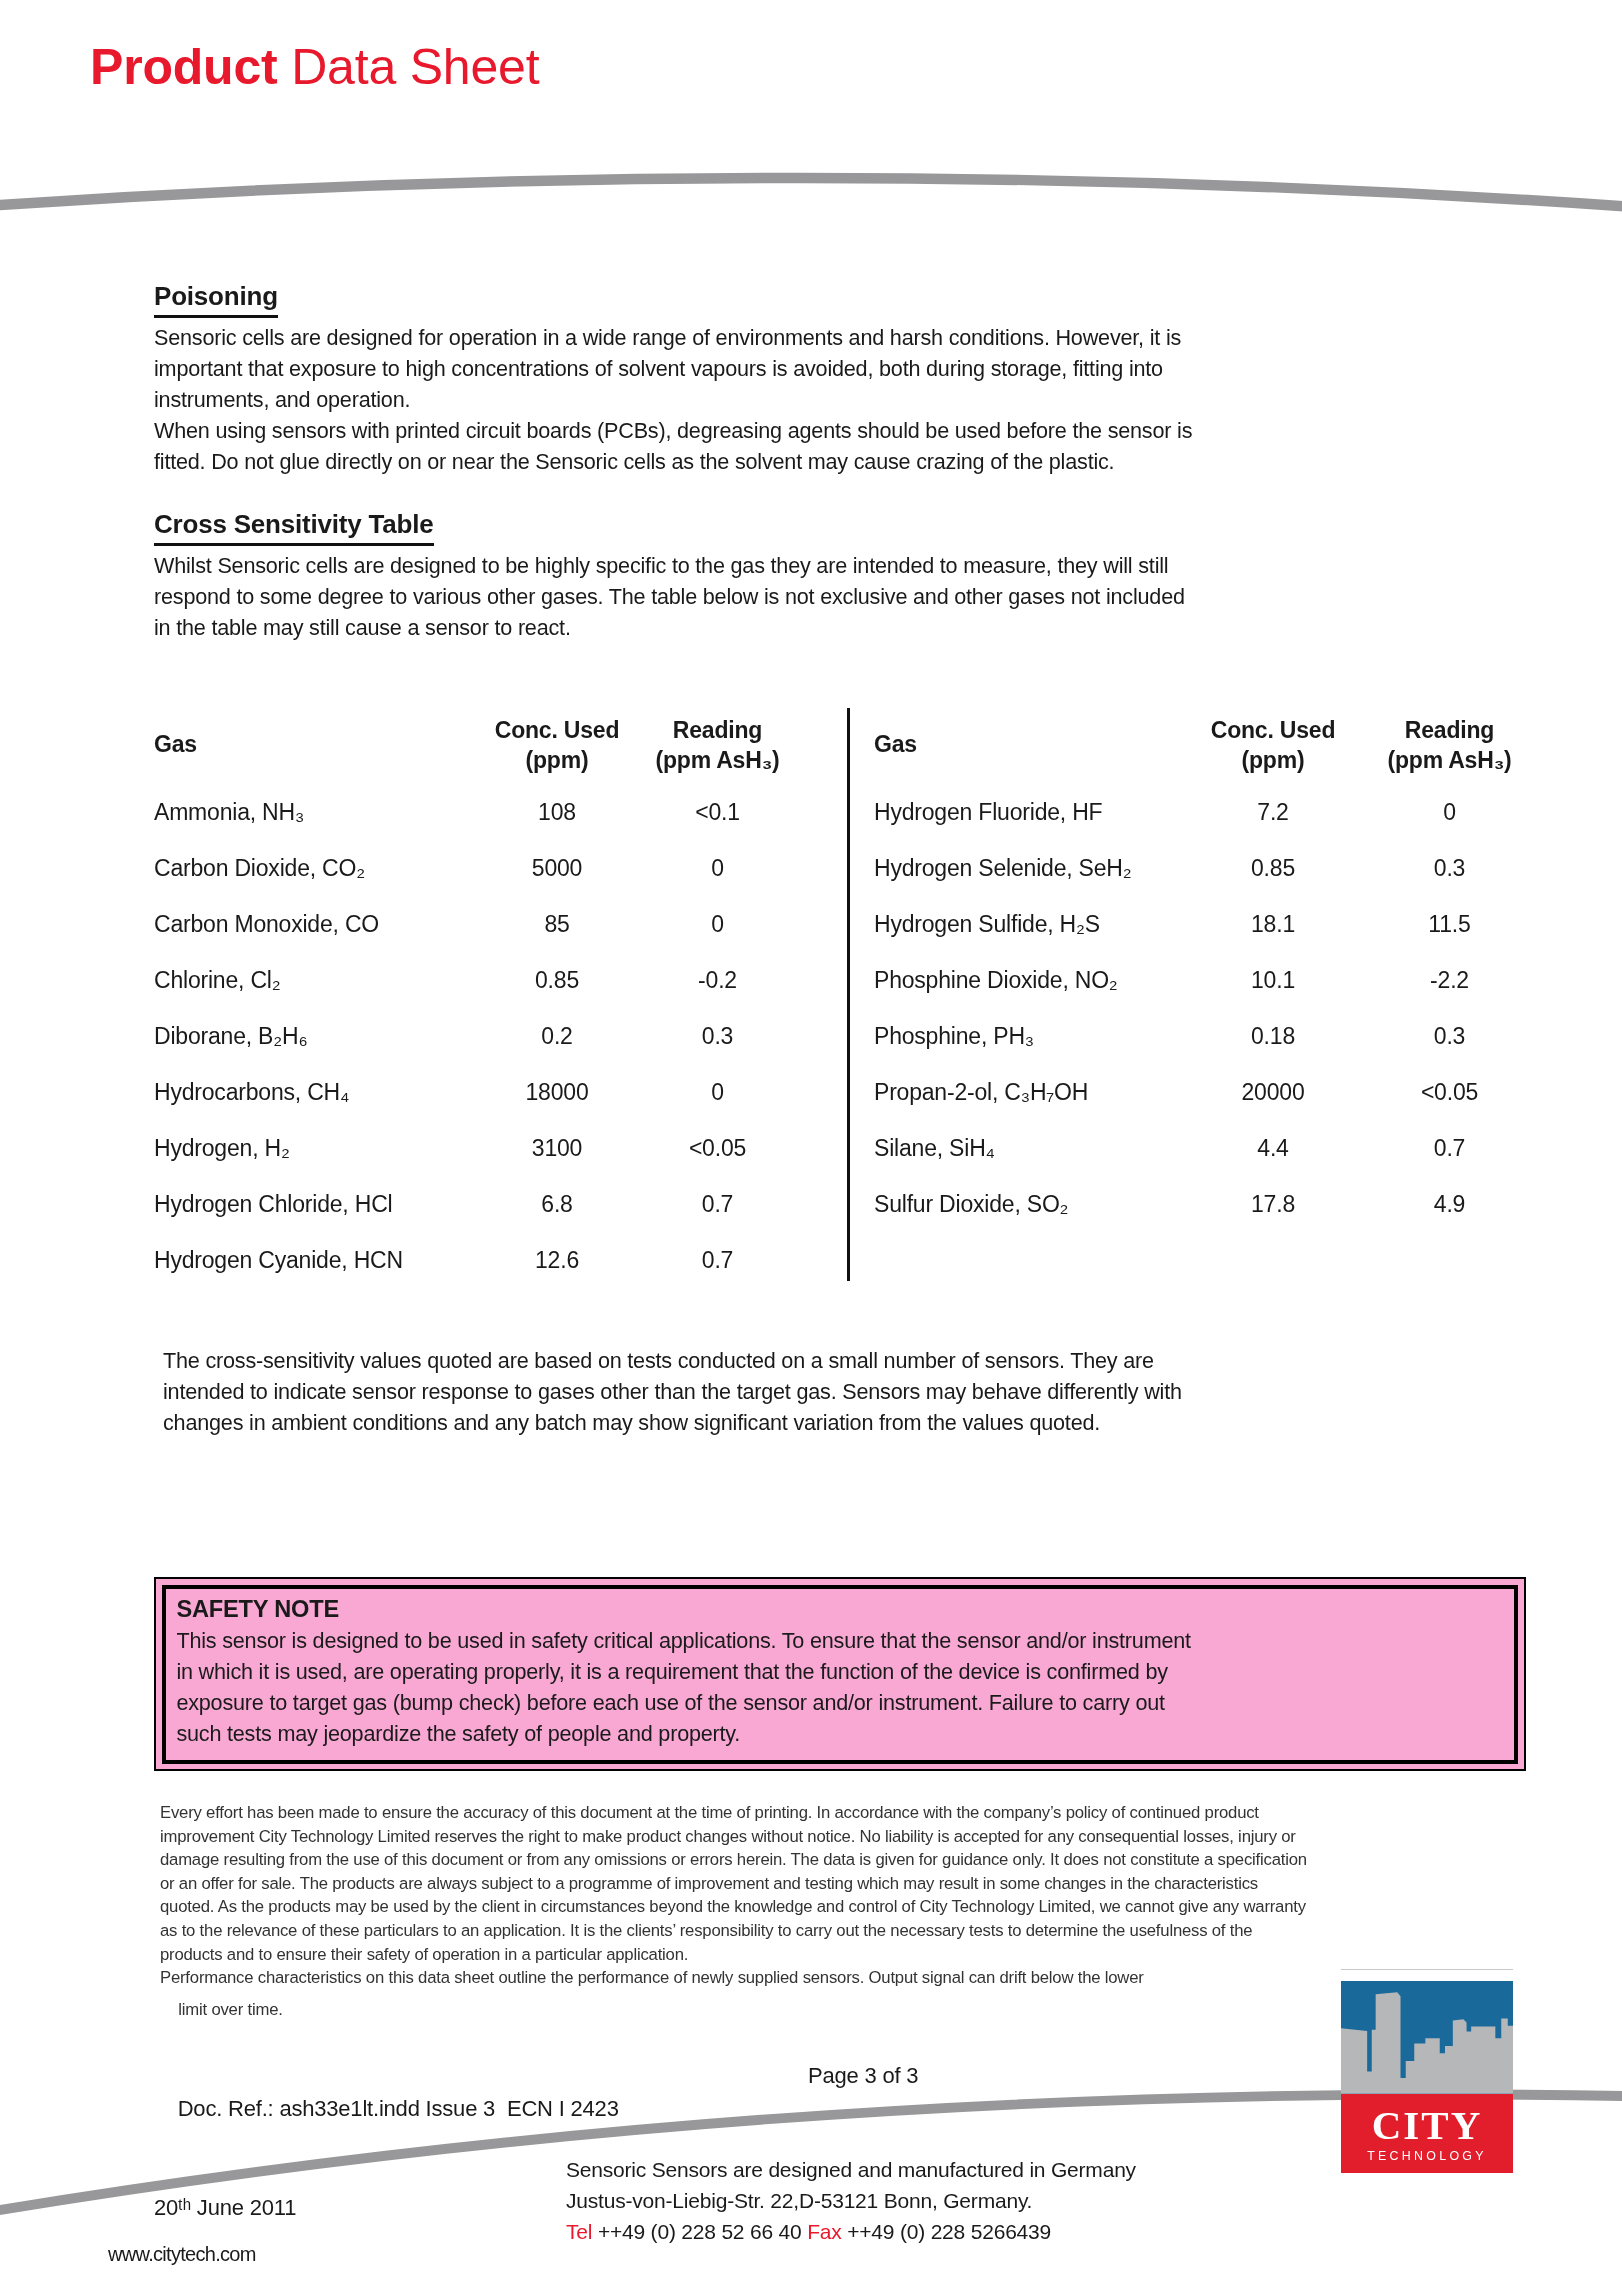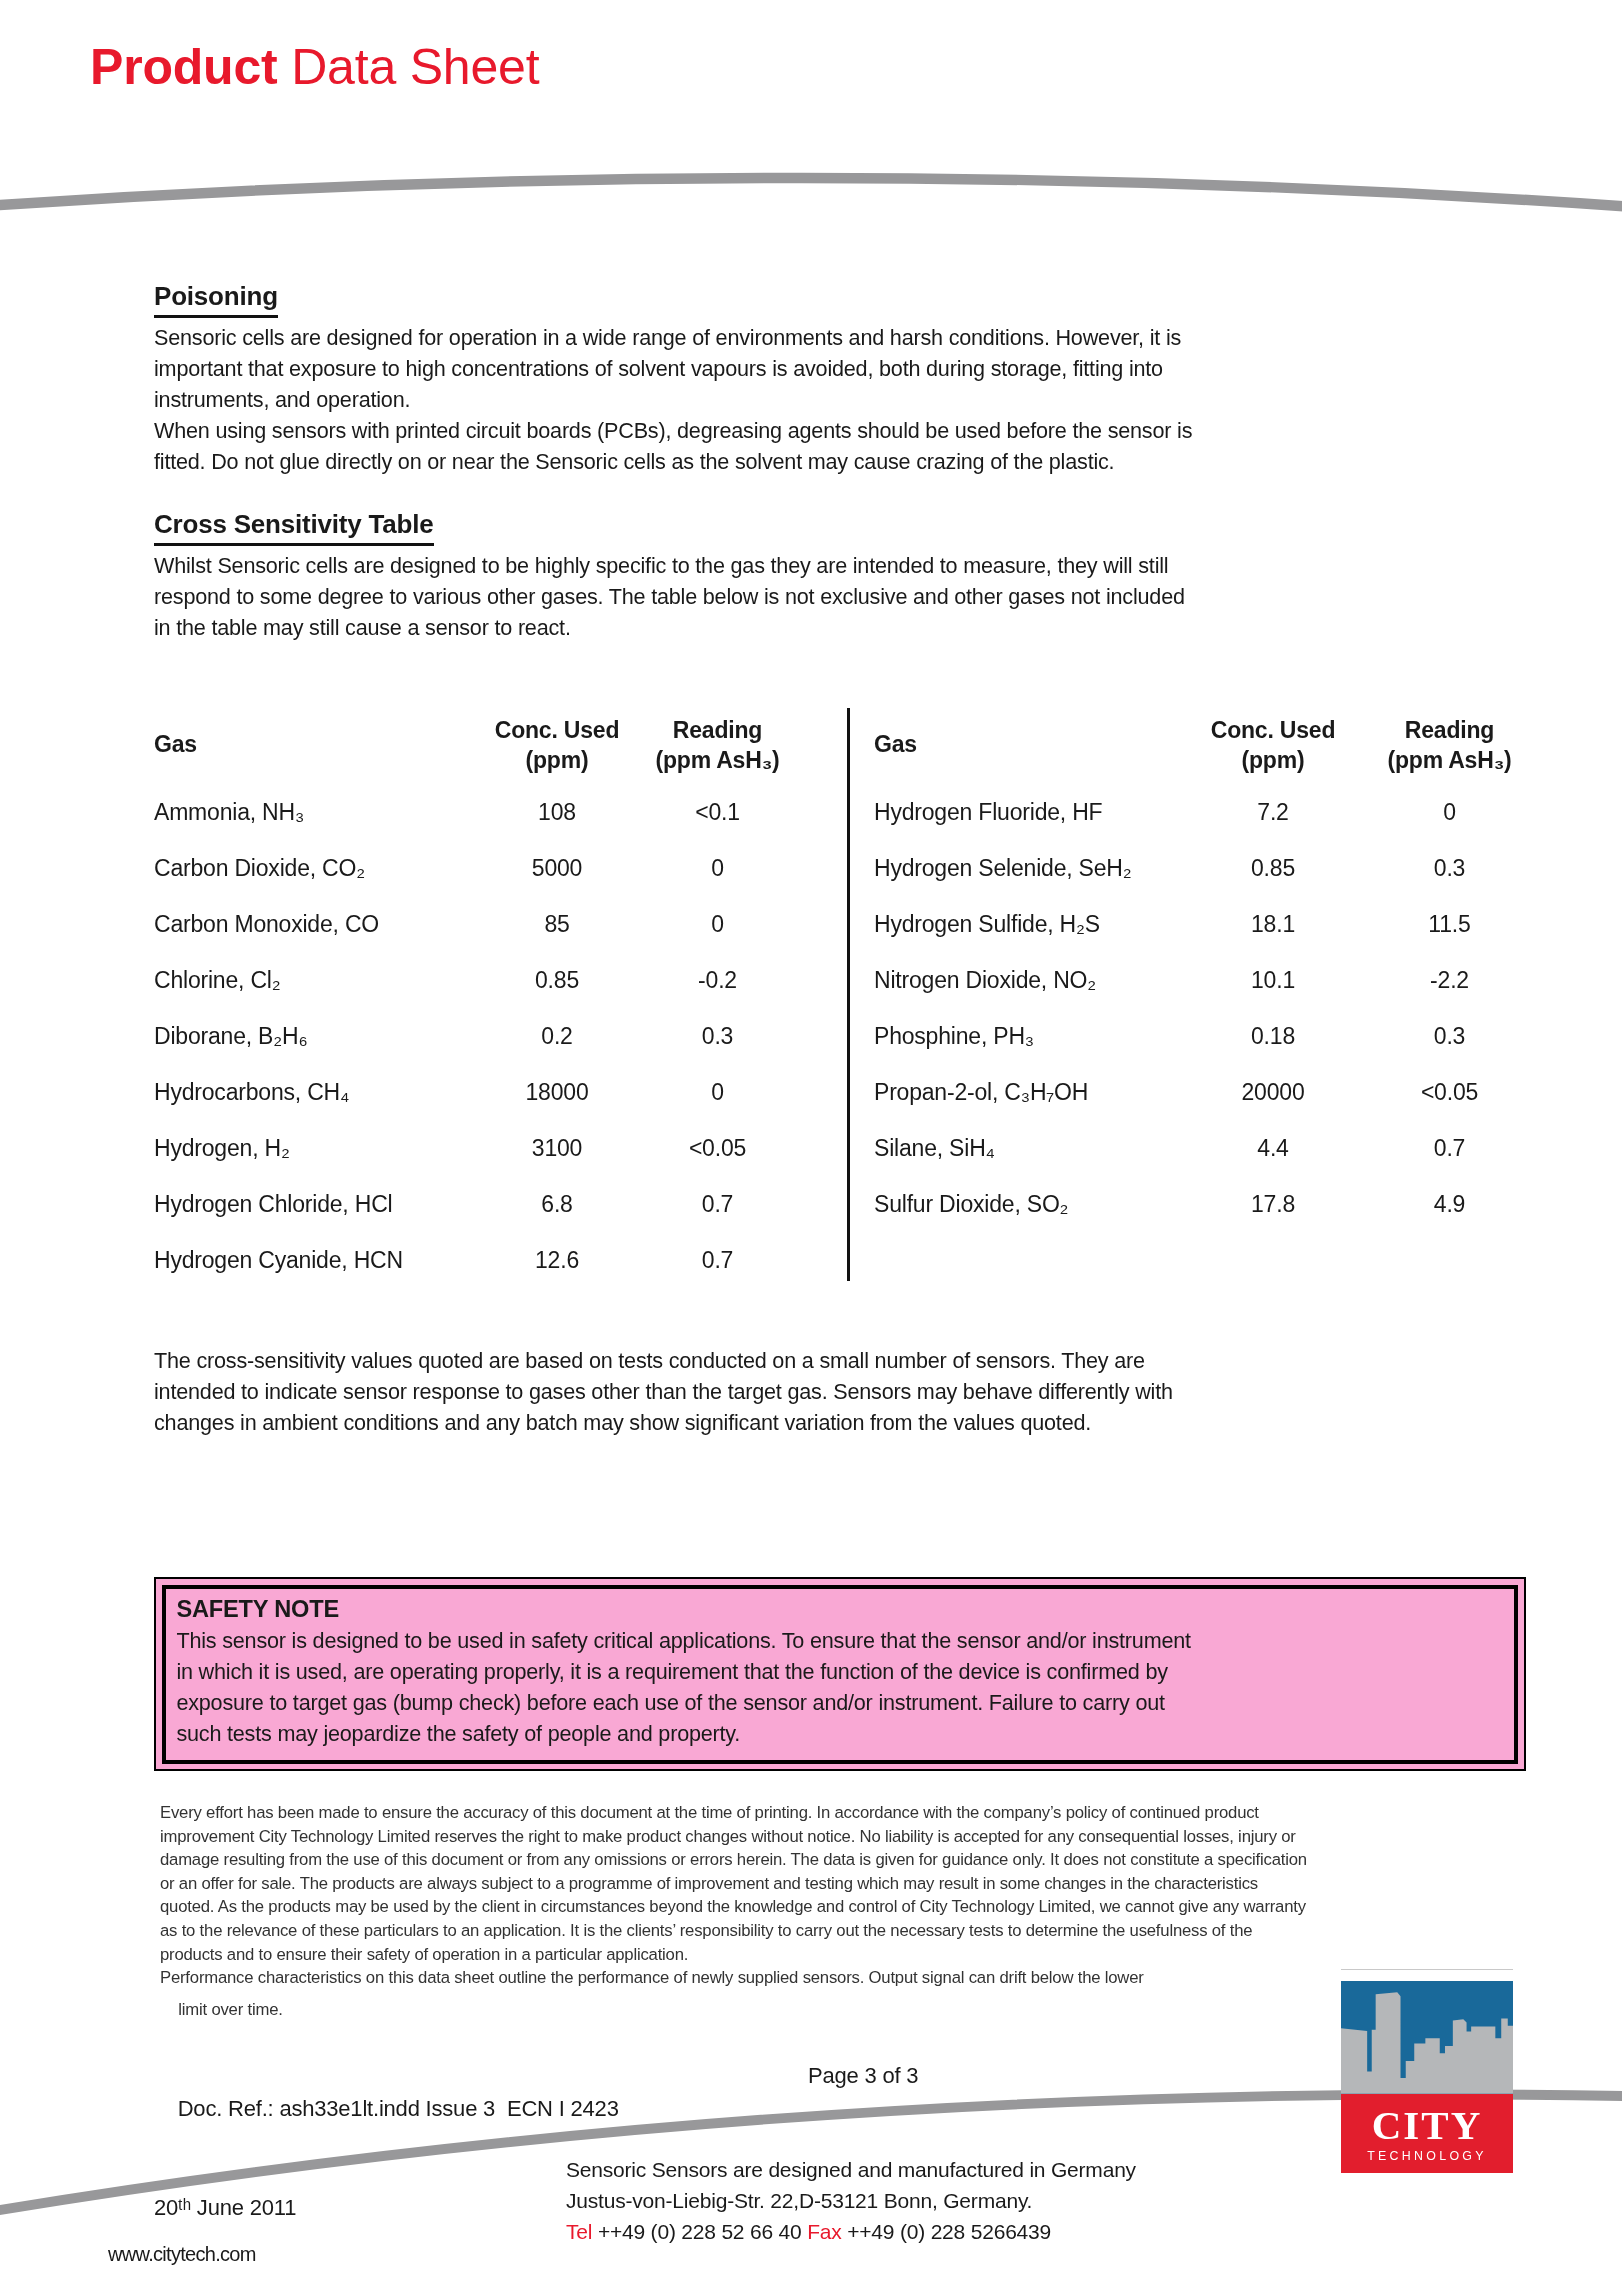--- a/index.html
+++ b/index.html
@@ -16,21 +16,21 @@
   svg.curves{position:absolute;left:0;top:0;width:1623px;height:2295px;pointer-events:none;z-index:0;}
   
   .h2{font-size:26px;font-weight:bold;}
   .h2 span{display:inline-block;border-bottom:3.3px solid #111;padding-bottom:3.3px;}
   .h-poisoning{left:154px;top:281px;}
   .h-cross{left:154px;top:509px;}
   
   .para{font-size:21.6px;line-height:31px;white-space:pre-line;width:1348px;}
   .para1{left:154px;top:322px;}
   .para2{left:154px;top:550px;}
-  .para3{left:154px;top:1345px;}
+  .para3{left:163px;top:1345px;}
   
   .gtable{z-index:1;}
   .ltable{left:154px;top:705px;width:661px;}
   .rtable{left:874px;top:705px;width:667px;}
   .thead,.trow{display:grid;align-items:center;}
   .ltable .thead,.ltable .trow{grid-template-columns:321px 164px 157px;}
   .rtable .thead,.rtable .trow{grid-template-columns:314px 170px 183px;}
   .thead{height:79px;font-weight:bold;font-size:23px;}
   .thead .hc{text-align:center;white-space:pre-line;line-height:30px;}
   .trow{height:56px;font-size:23px;}
@@ -164,21 +164,21 @@
         <div class="cell-gas">Hydrogen Selenide, SeH₂</div>
         <div class="cell-num">0.85</div>
         <div class="cell-num">0.3</div>
       </div>
       <div class="trow">
         <div class="cell-gas">Hydrogen Sulfide, H₂S</div>
         <div class="cell-num">18.1</div>
         <div class="cell-num">11.5</div>
       </div>
       <div class="trow">
-        <div class="cell-gas">Nitrogen Dioxide, NO₂</div>
+        <div class="cell-gas">Phosphine Dioxide, NO₂</div>
         <div class="cell-num">10.1</div>
         <div class="cell-num">-2.2</div>
       </div>
       <div class="trow">
         <div class="cell-gas">Phosphine, PH₃</div>
         <div class="cell-num">0.18</div>
         <div class="cell-num">0.3</div>
       </div>
       <div class="trow">
         <div class="cell-gas">Propan-2-ol, C₃H₇OH</div>

